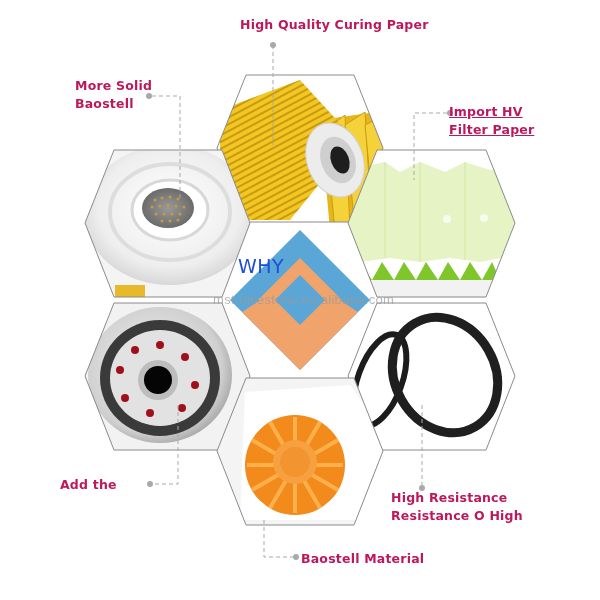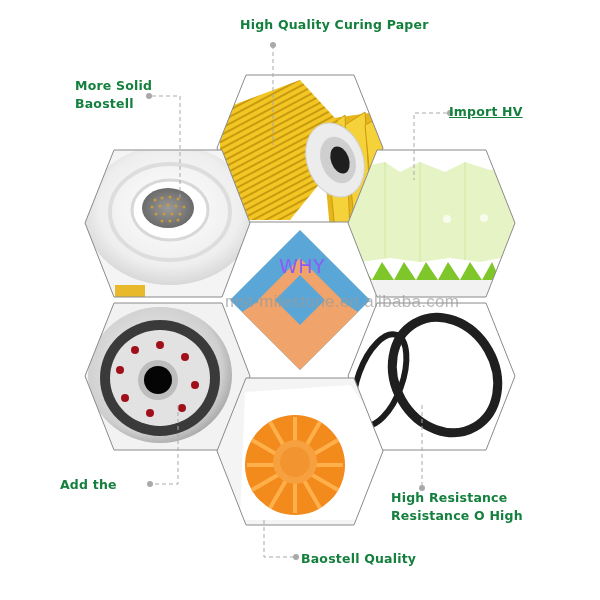--- a/index.html
+++ b/index.html
@@ -1,19 +1,19 @@
 <!DOCTYPE html>
 <html><head>
 <meta charset="utf-8">
 <style>
   html,body{margin:0;padding:0;background:#ffffff;}
   body{width:600px;height:600px;position:relative;overflow:hidden;font-family:"DejaVu Sans","Liberation Sans",sans-serif;}
   .stage{position:absolute;left:0;top:0;width:600px;height:600px;}
-  .label{position:absolute;color:#15803d;font-weight:bold;font-size:12.5px;line-height:18px;letter-spacing:0.2px;white-space:nowrap;}
-  .watermark{position:absolute;left:213px;top:292px;font-size:17px;color:#9a9a9a;opacity:0.7;font-family:"Liberation Sans",sans-serif;letter-spacing:0.3px;white-space:nowrap;margin-left:12px;}
+  .label{position:absolute;color:#be185d;font-weight:bold;font-size:12.5px;line-height:18px;letter-spacing:0.2px;white-space:nowrap;}
+  .watermark{position:absolute;left:213px;top:292px;font-size:13px;color:#9a9a9a;opacity:0.7;font-family:"Liberation Sans",sans-serif;letter-spacing:0.3px;white-space:nowrap;}
   svg{position:absolute;left:0;top:0;}
 </style>
 </head>
 <body>
 
 <div class="stage">
 <svg width="600" height="600" viewBox="0 0 600 600">
   <defs>
     <clipPath id="hTop">
           <polygon points="246,75 354,75 383,148 354,222 246,222 217,148"></polygon>
@@ -180,39 +180,40 @@
   <g fill="#a9a9a9">
     <circle cx="273" cy="45" r="3"></circle>
     <circle cx="149" cy="96" r="3"></circle>
     <circle cx="450" cy="113" r="3"></circle>
     <circle cx="150" cy="484" r="3"></circle>
     <circle cx="422" cy="488" r="3"></circle>
     <circle cx="296" cy="557" r="3"></circle>
   </g>
 </svg>
 
-<div style="position:absolute;left:232px;top:254px;width:140px;text-align:center;color:#8b5cf6;font-family:'DejaVu Sans',sans-serif;font-size:19px;line-height:25px;letter-spacing:0.5px;">
+<div style="position:absolute;left:238px;top:254px;width:140px;color:#1d4ed8;font-family:'DejaVu Sans',sans-serif;font-size:19px;line-height:25px;letter-spacing:0.5px;">
   <div>WHY</div>
 </div>
 
 <div class="watermark">mst-milestone.en.alibaba.com</div>
 
 <div class="label" style="left:240px;top:16px;">
   <div>High Quality Curing Paper</div>
 </div>
 <div class="label" style="left:75px;top:77px;">
   <div>More Solid</div>
   <div>Baostell</div>
 </div>
 <div class="label" style="left:449px;top:103px;text-decoration:underline;">
   <div>Import HV</div>
+  <div>Filter Paper</div>
 </div>
 <div class="label" style="left:60px;top:476px;">
   <div>Add the</div>
 </div>
 <div class="label" style="left:391px;top:489px;">
   <div>High Resistance</div>
   <div>Resistance O High</div>
 </div>
 <div class="label" style="left:301px;top:550px;">
-  <div>Baostell Quality</div>
+  <div>Baostell Material</div>
 </div>
 </div>
 
 </body></html>

